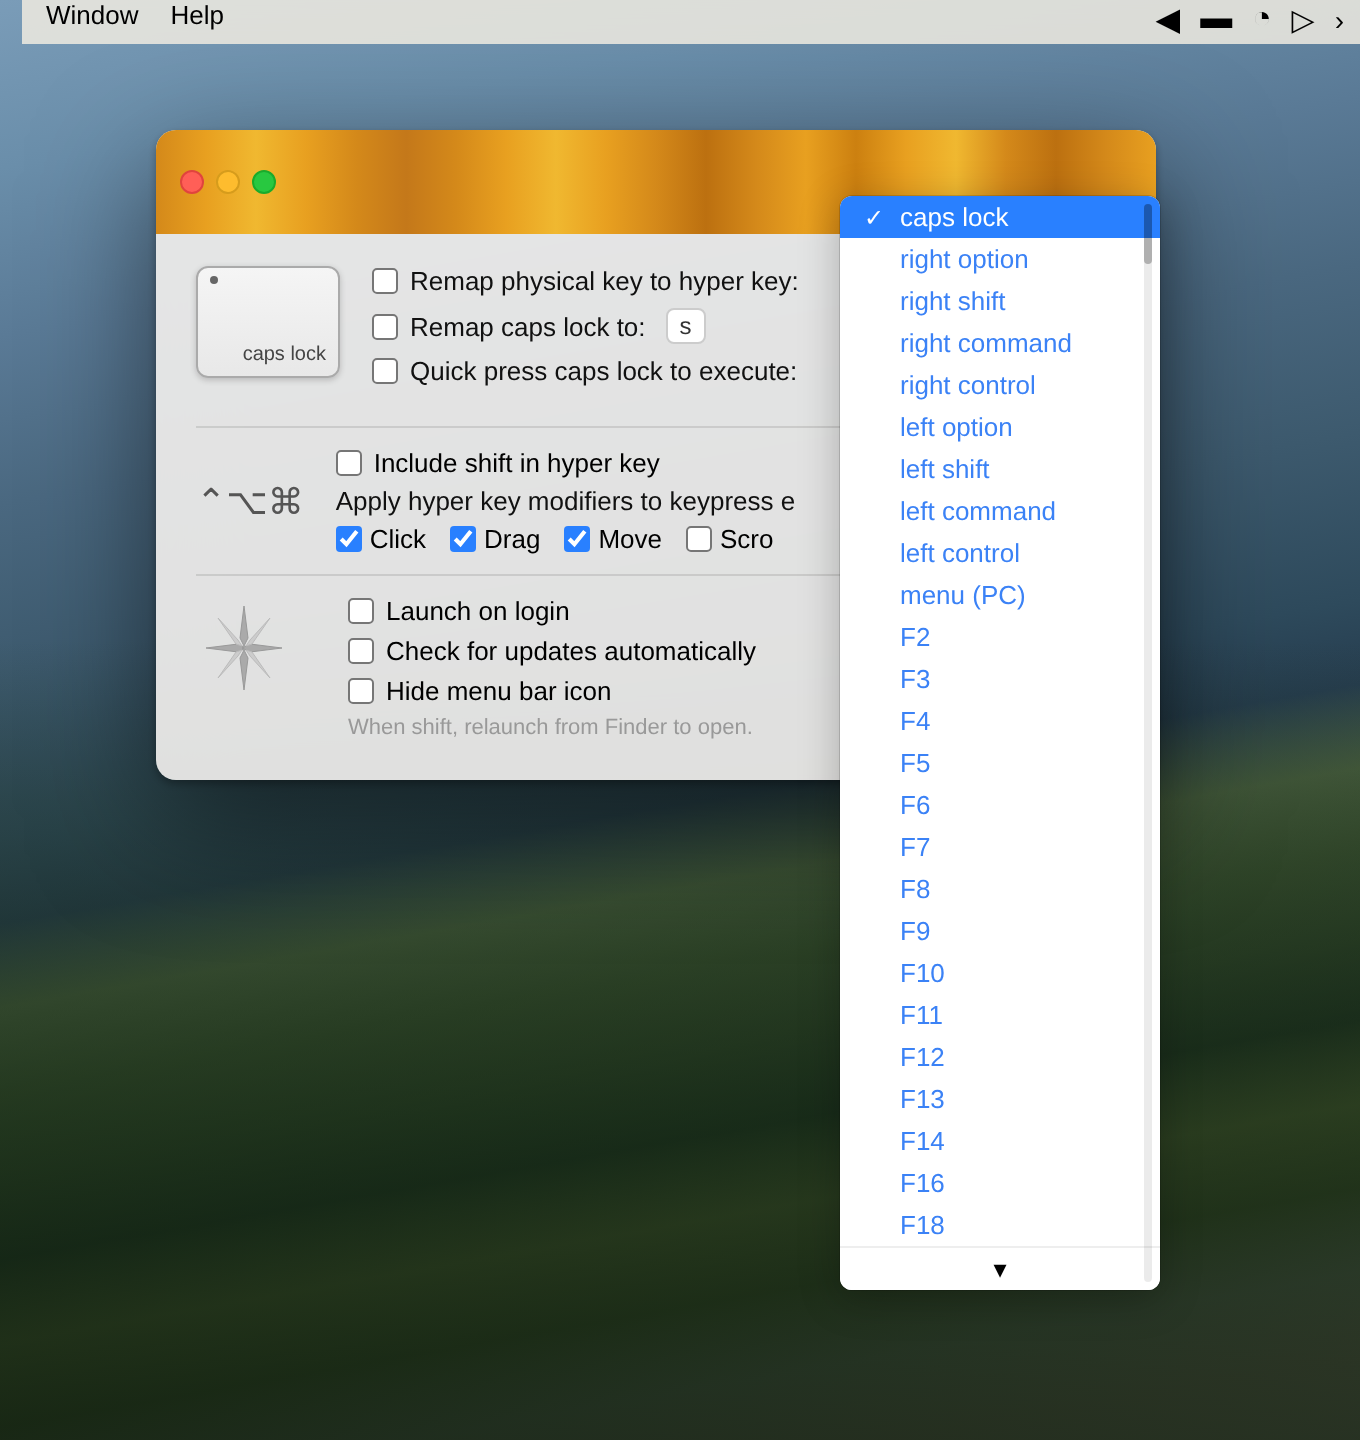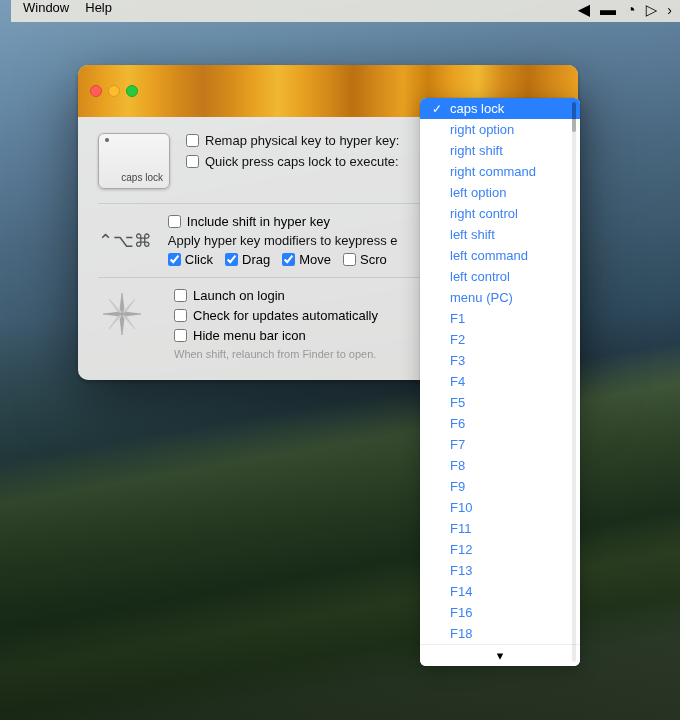--- a/index.html
+++ b/index.html
@@ -412,20 +412,25 @@
         <div class="key-label-text">caps lock</div>
       </div>
 
       <div class="settings-rows">
         <div class="setting-row">
           <input type="checkbox" style="">
           <label>Remap physical key to hyper key:</label>
         </div>
         <div class="setting-row">
           <input type="checkbox" style="">
+          <label>Remap caps lock to:</label>
+          <span class="value-box">s</span>
+        </div>
+        <div class="setting-row">
+          <input type="checkbox" style="">
           <label>Quick press caps lock to execute:</label>
         </div>
       </div>
     </div>
 
     <div class="divider"></div>
 
     <div class="hyper-section">
       <div class="modifier-icon">
         <span>⌃⌥⌘</span>
@@ -508,45 +513,41 @@
       <div class="dropdown-item">
         <span class="check-mark"></span>
         <span>right shift</span>
       </div>
       <div class="dropdown-item">
         <span class="check-mark"></span>
         <span>right command</span>
       </div>
       <div class="dropdown-item">
         <span class="check-mark"></span>
+        <span>right control</span>
+      </div>
+      <div class="dropdown-item">
+        <span class="check-mark"></span>
         <span>left option</span>
       </div>
       <div class="dropdown-item">
         <span class="check-mark"></span>
-        <span>right control</span>
-      </div>
-      <div class="dropdown-item">
-        <span class="check-mark"></span>
         <span>left shift</span>
       </div>
       <div class="dropdown-item">
         <span class="check-mark"></span>
         <span>left command</span>
       </div>
       <div class="dropdown-item">
         <span class="check-mark"></span>
         <span>left control</span>
       </div>
       <div class="dropdown-item">
         <span class="check-mark"></span>
         <span>menu (PC)</span>
-      </div>
-      <div class="dropdown-item">
-        <span class="check-mark"></span>
-        <span>F1</span>
       </div>
       <div class="dropdown-item">
         <span class="check-mark"></span>
         <span>F2</span>
       </div>
       <div class="dropdown-item">
         <span class="check-mark"></span>
         <span>F3</span>
       </div>
       <div class="dropdown-item">

